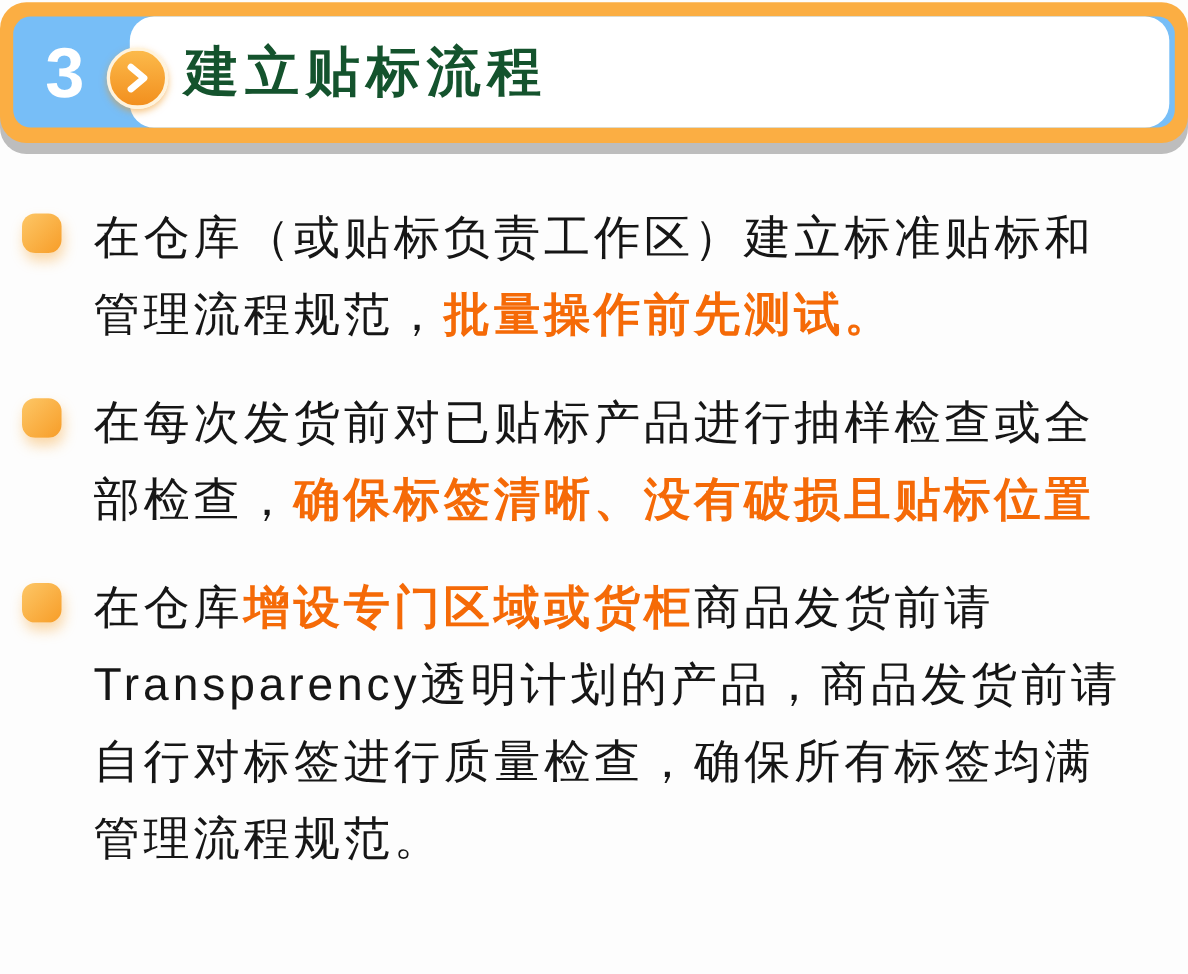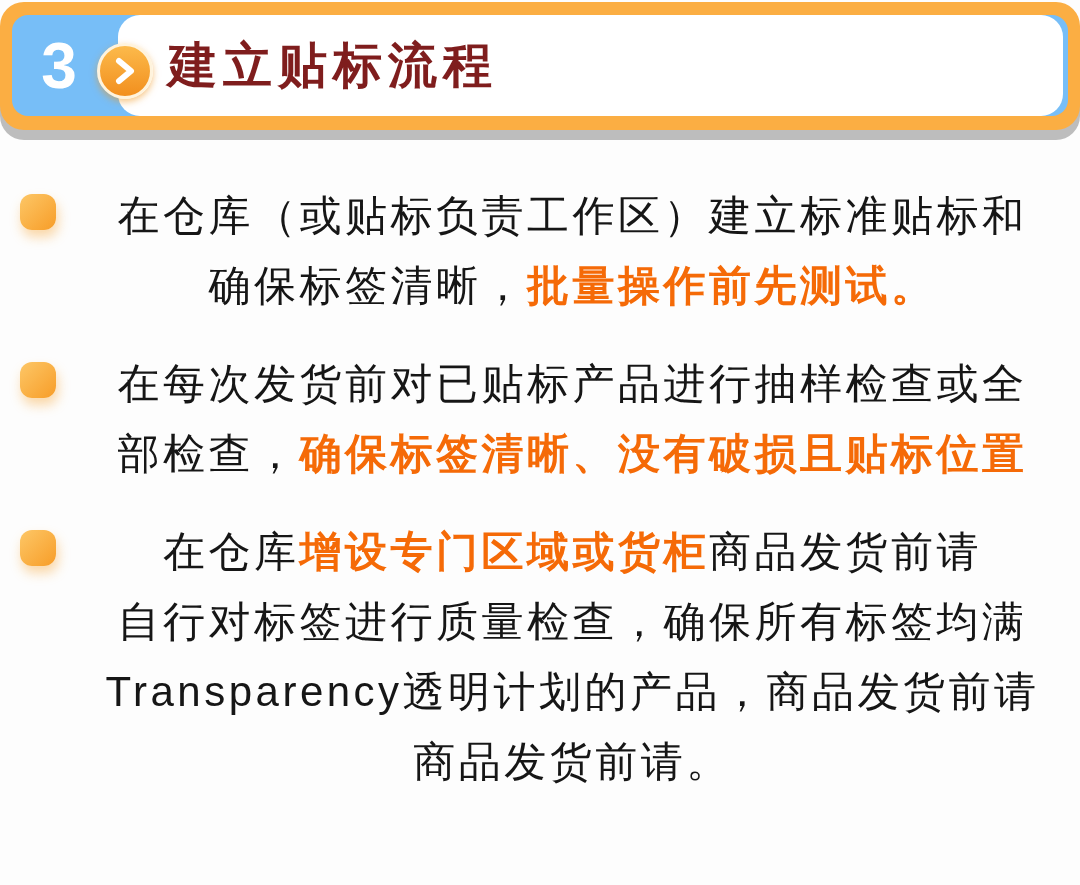--- a/index.html
+++ b/index.html
@@ -42,26 +42,26 @@
     position:absolute;left:97px;top:41px;width:56px;height:56px;
     box-sizing:border-box;border-radius:50%;
     background:linear-gradient(180deg,#FCBA4B 0%,#F28F1E 100%);
     border:3px solid #FFF3DC;
     display:flex;align-items:center;justify-content:center;
     box-shadow:0 3px 7px rgba(240,150,30,.55);
   }
   .banner-title{
     position:absolute;left:168px;top:2px;height:124px;margin:0;
     display:flex;align-items:center;
-    font-size:49px;font-weight:700;color:#7f1d1d;letter-spacing:6px;
+    font-size:49px;font-weight:700;color:#14532d;letter-spacing:6px;
   }
 
   
   .content{position:absolute;left:85px;top:181px;width:975px;}
-  .para{position:relative;margin:0 0 28px 0;text-align:center;}
+  .para{position:relative;margin:0 0 28px 0;}
   .bullet{
     position:absolute;left:-65px;top:13px;width:36px;height:36px;
     border-radius:12px;
     background:linear-gradient(135deg,var(--bstart) 0%,var(--bend) 100%);
     box-shadow:2px 7px 12px rgba(247,160,40,.40);
   }
   .line{
     height:70px;line-height:70px;white-space:nowrap;
     font-size:42px;letter-spacing:3.5px;
     color:var(--text);font-weight:500;
@@ -80,27 +80,27 @@
       <polyline points="7,5 19,15 7,25" fill="none" stroke="#FFFFFF" stroke-width="6" stroke-linecap="round" stroke-linejoin="round"></polyline>
     </svg>
   </div>
   <h1 class="banner-title">建立贴标流程</h1>
 </div>
 
 <main class="content" id="bullets">
     <div class="para">
       <span class="bullet"></span>
       <div class="line"><span>在仓库（或贴标负责工作区）建立标准贴标和</span></div>
-      <div class="line"><span>确保标签清晰，</span><span class="hl">批量操作前先测试。</span></div>
+      <div class="line"><span>管理流程规范，</span><span class="hl">批量操作前先测试。</span></div>
     </div>
     <div class="para">
       <span class="bullet"></span>
       <div class="line"><span>在每次发货前对已贴标产品进行抽样检查或全</span></div>
       <div class="line"><span>部检查，</span><span class="hl">确保标签清晰、没有破损且贴标位置</span></div>
     </div>
     <div class="para">
       <span class="bullet"></span>
       <div class="line"><span>在仓库</span><span class="hl">增设专门区域或货柜</span><span>商品发货前请</span></div>
+      <div class="line"><span>Transparency透明计划的产品，商品发货前请</span></div>
       <div class="line"><span>自行对标签进行质量检查，确保所有标签均满</span></div>
-      <div class="line"><span>Transparency透明计划的产品，商品发货前请</span></div>
-      <div class="line"><span>商品发货前请。</span></div>
+      <div class="line"><span>管理流程规范。</span></div>
     </div>
   </main>
 
 </body></html>

